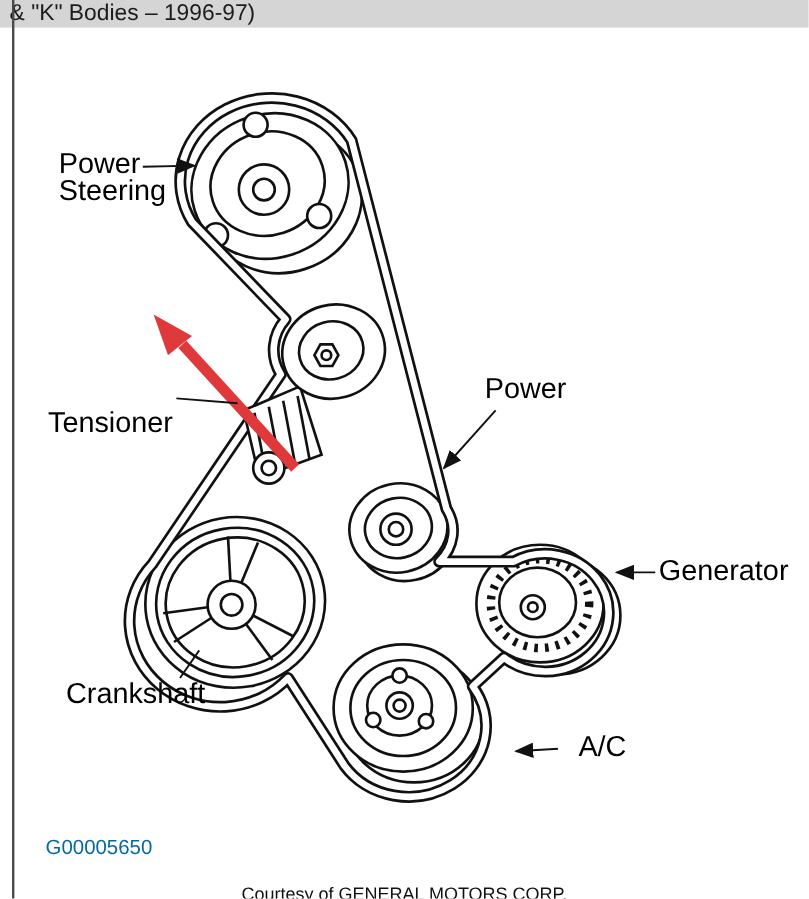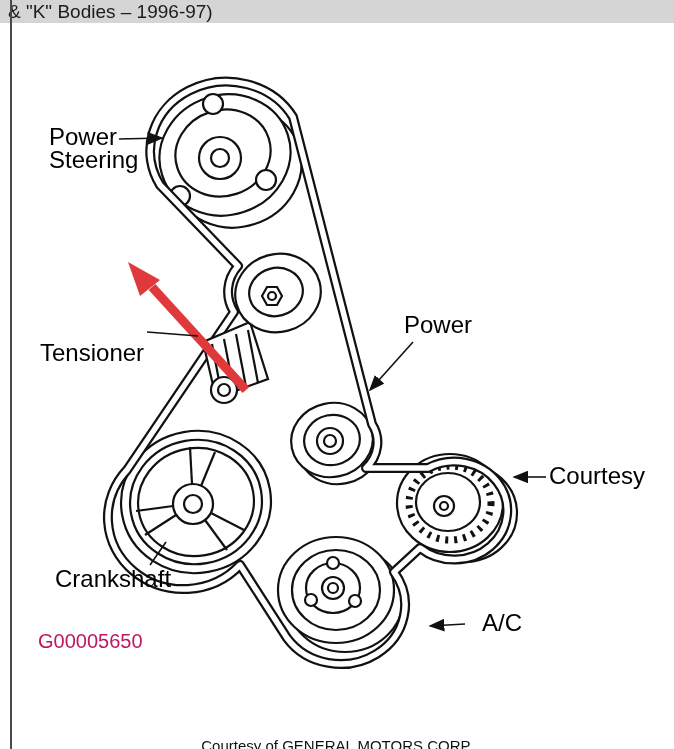--- a/index.html
+++ b/index.html
@@ -15,21 +15,21 @@
   }
   .left-rule{
     position:absolute;left:10px;top:0;width:2px;height:749px;background:#4a4a4a;
   }
   .diagram{position:absolute;inset:0;}
   .diagram svg{position:absolute;left:0;top:0;}
   .lbl{
     position:absolute;font-size:24px;line-height:23px;color:#000;white-space:pre-line;
   }
   .figure-id{
-    position:absolute;left:38px;top:630px;font-size:20px;color:#be185d;
+    position:absolute;left:38px;top:697px;font-size:17px;color:#0369a1;
   }
   .courtesy{
     position:absolute;left:0;top:737px;width:674px;text-align:center;
     font-size:15px;color:#111;
   }
 </style>
 </head>
 <body>
 
 <div class="screen">
@@ -134,21 +134,21 @@
         <line x1="546" y1="477" x2="514" y2="477" marker-end="url(#ah)"></line>
         <line x1="150" y1="565" x2="166" y2="542"></line>
         <line x1="465" y1="624" x2="430" y2="626" marker-end="url(#ah)"></line>
       </g>
     </svg>
 
     <div class="lbl" style="left:49px;top:125px;">Power
 Steering</div>
     <div class="lbl" style="left:40px;top:320px;margin-top:21px;">Tensioner</div>
     <div class="lbl" style="left:404px;top:313px;">Power</div>
-    <div class="lbl" style="left:549px;top:464px;">Courtesy</div>
+    <div class="lbl" style="left:549px;top:464px;">Generator</div>
     <div class="lbl" style="left:55px;top:567px;">Crankshaft</div>
     <div class="lbl" style="left:482px;top:611px;">A/C</div>
 
     <div class="figure-id">G00005650</div>
     <div class="courtesy">Courtesy of GENERAL MOTORS CORP.</div>
   </div>
 
 </div>
 
 </body></html>

